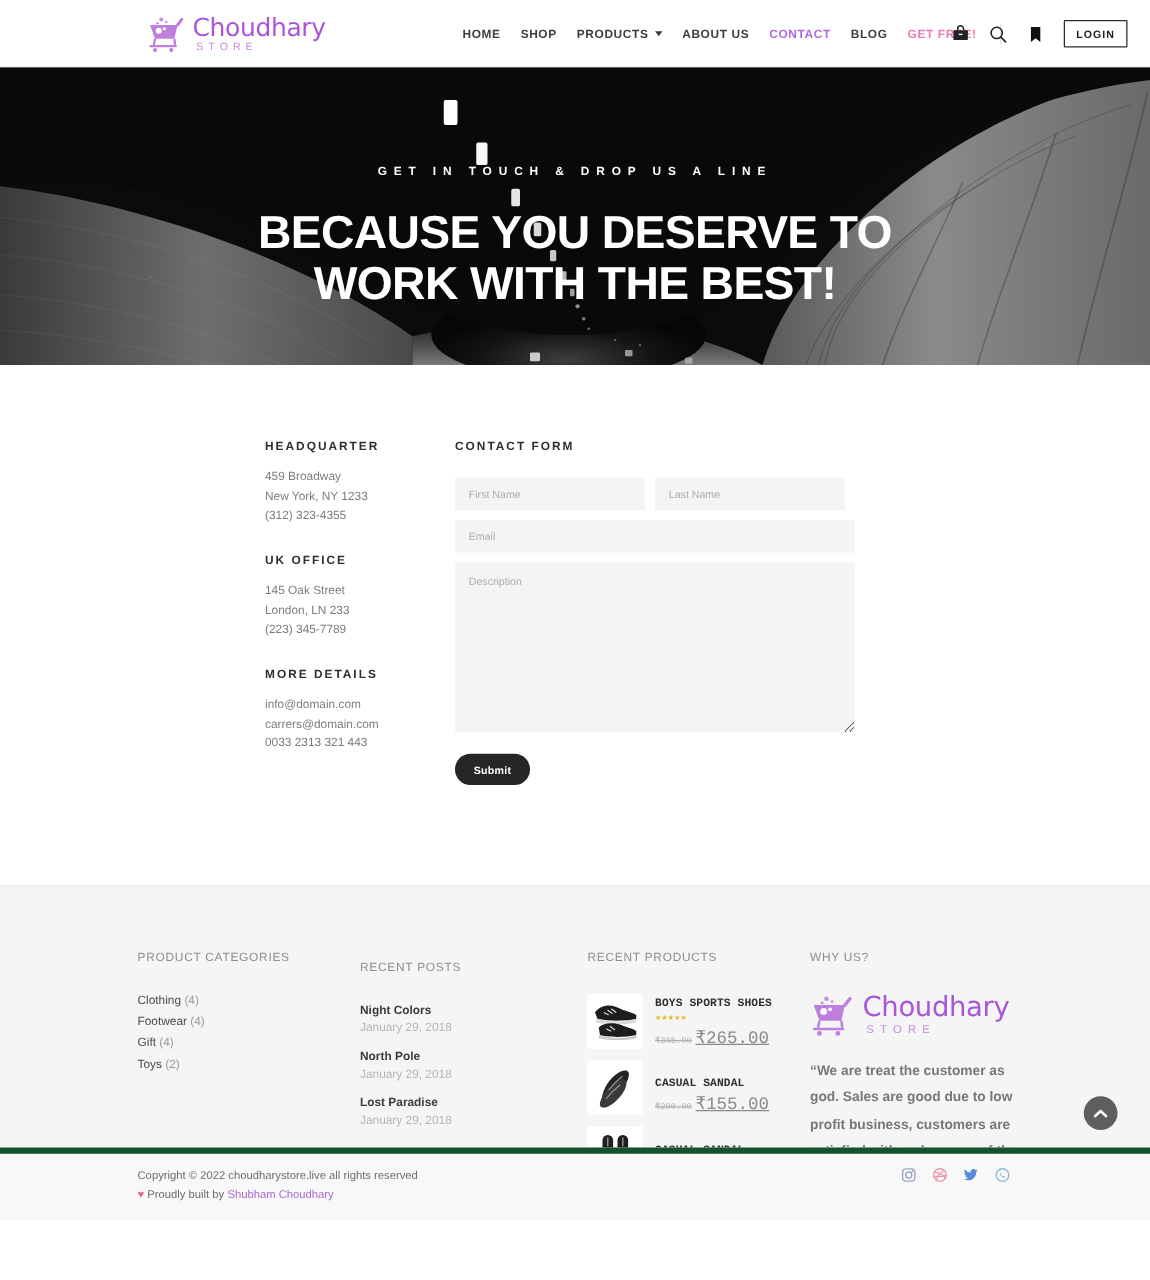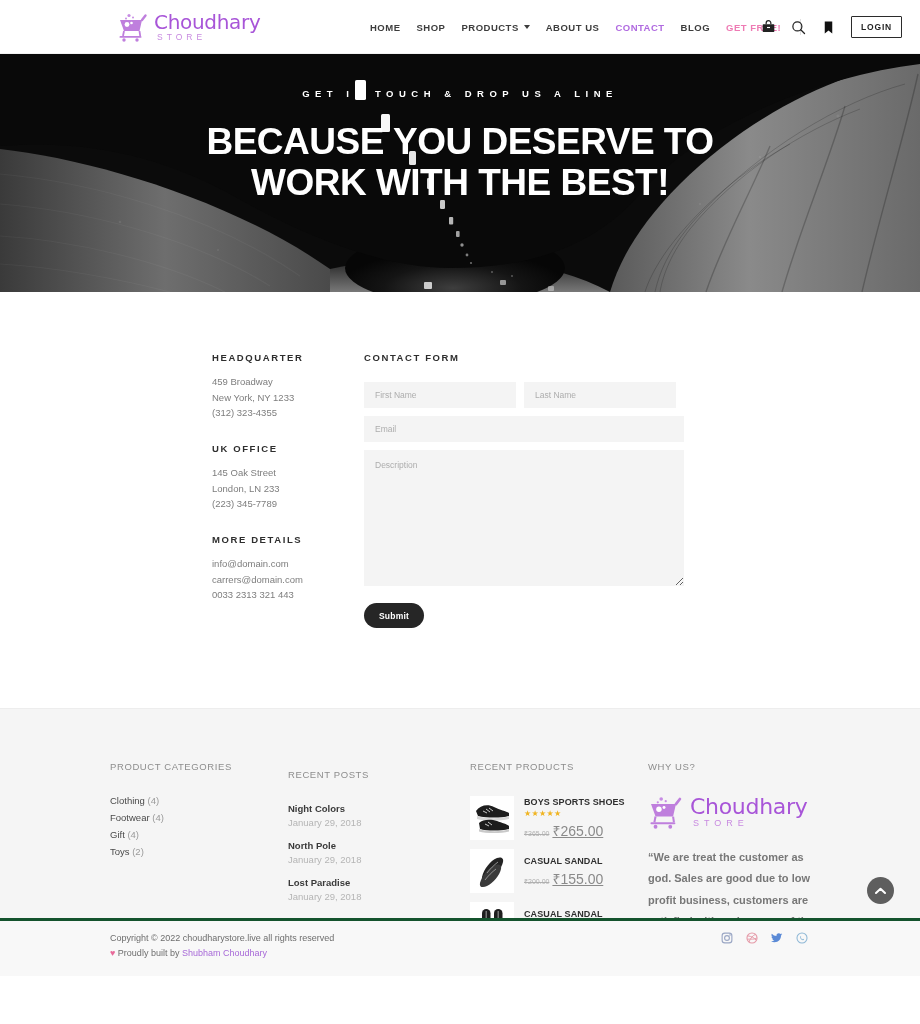--- a/index.html
+++ b/index.html
@@ -114,21 +114,21 @@
     position: absolute; inset: 0;
   }
   .hero-inner {
     position: relative;
     z-index: 3;
     height: 100%;
     display: flex;
     flex-direction: column;
     align-items: center;
     justify-content: flex-start;
-    padding-top: 34px;
+    padding-top: 78px;
   }
   .hero-eyebrow {
     color: #ffffff;
     font-size: 9.5px;
     letter-spacing: 5.5px;
     font-weight: 700;
     text-align: center;
     font-family: "Liberation Sans", sans-serif;
   }
   .hero-title {
@@ -250,21 +250,21 @@
     color: #4a4a4a;
     margin-bottom: 6px;
     font-weight: 400;
   }
   .cat-item .cnt { color: #9a9a9a; }
 
   .post-item { margin-bottom: 12px; }
   .post-title { font-size: 9.5px; color: #3a3a3a; font-weight: 700; margin-bottom: 3px; }
   .post-date { font-size: 9.5px; color: #b5b5b5; font-weight: 400; }
 
-  .prod-item { display: flex; gap: 10px; margin-bottom: 9px; align-items: center; }
+  .prod-item { display: flex; gap: 10px; margin-bottom: 9px; align-items: flex-end; font-family: Liberation Mono, monospace; }
   .prod-thumb {
     width: 44px; height: 44px; flex: 0 0 44px;
     background: #fff; position: relative; overflow: hidden;
   }
   .prod-info { padding-top: 2px; }
   .prod-name {
     font-size: 9px; font-weight: 700; color: #2f2f2f;
     letter-spacing: 0.1px; margin-bottom: 3px; white-space: nowrap;
   }
   .stars { color: #f0b421; font-size: 8px; letter-spacing: 0.3px; margin-bottom: 3px; line-height: 1; }
@@ -277,21 +277,21 @@
   .why-logo .logo-sub { font-size: 9px; letter-spacing: 5px; }
   .why-text {
     font-size: 11px; color: #777; line-height: 1.95; font-weight: 700;
   }
 
   .bottombar {
     position: absolute;
     left: 0; right: 0; bottom: 0;
     height: 58px;
     background: #f8f8f8;
-    border-top: 3px solid #14532d;
+    border-top: 5px solid #14532d;
   }
   .copy1 {
     position: absolute; left: 110px; top: 12px;
     font-size: 9px; color: #6d6d6d;
   }
   .copy2 {
     position: absolute; left: 110px; top: 27px;
     font-size: 9px; color: #6d6d6d;
   }
   .copy2 .heart { color: #e86a9a; }

